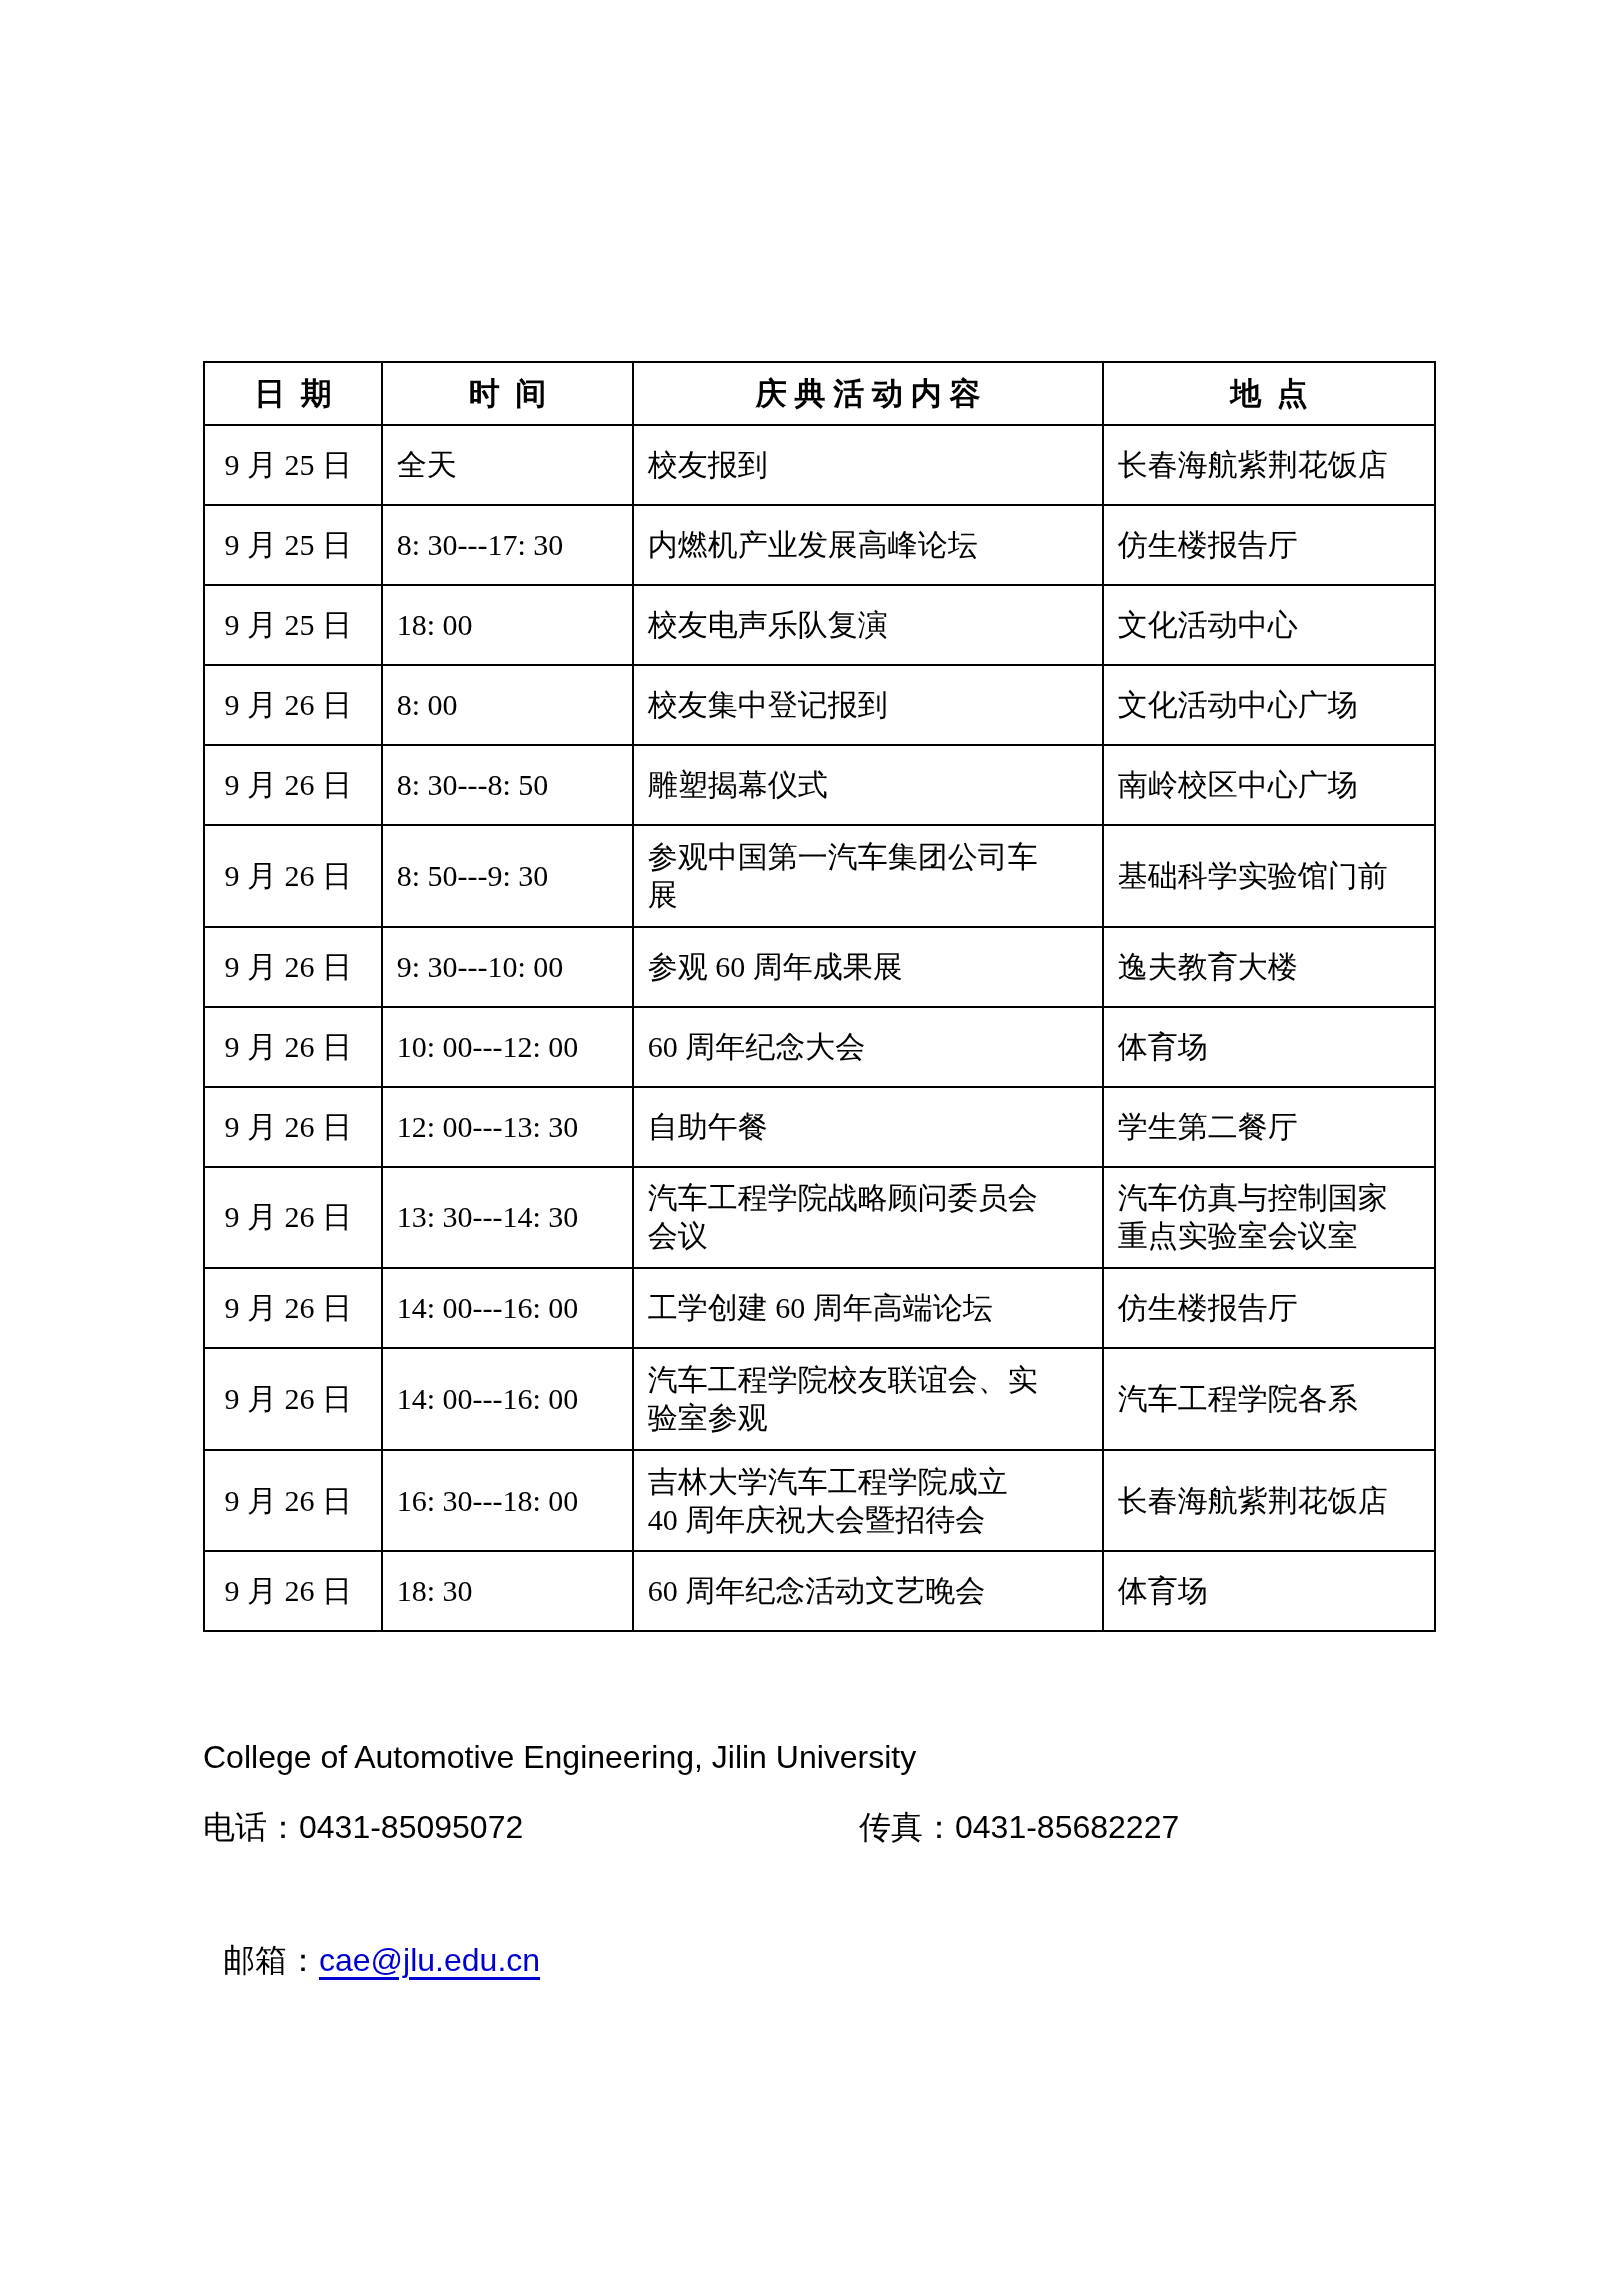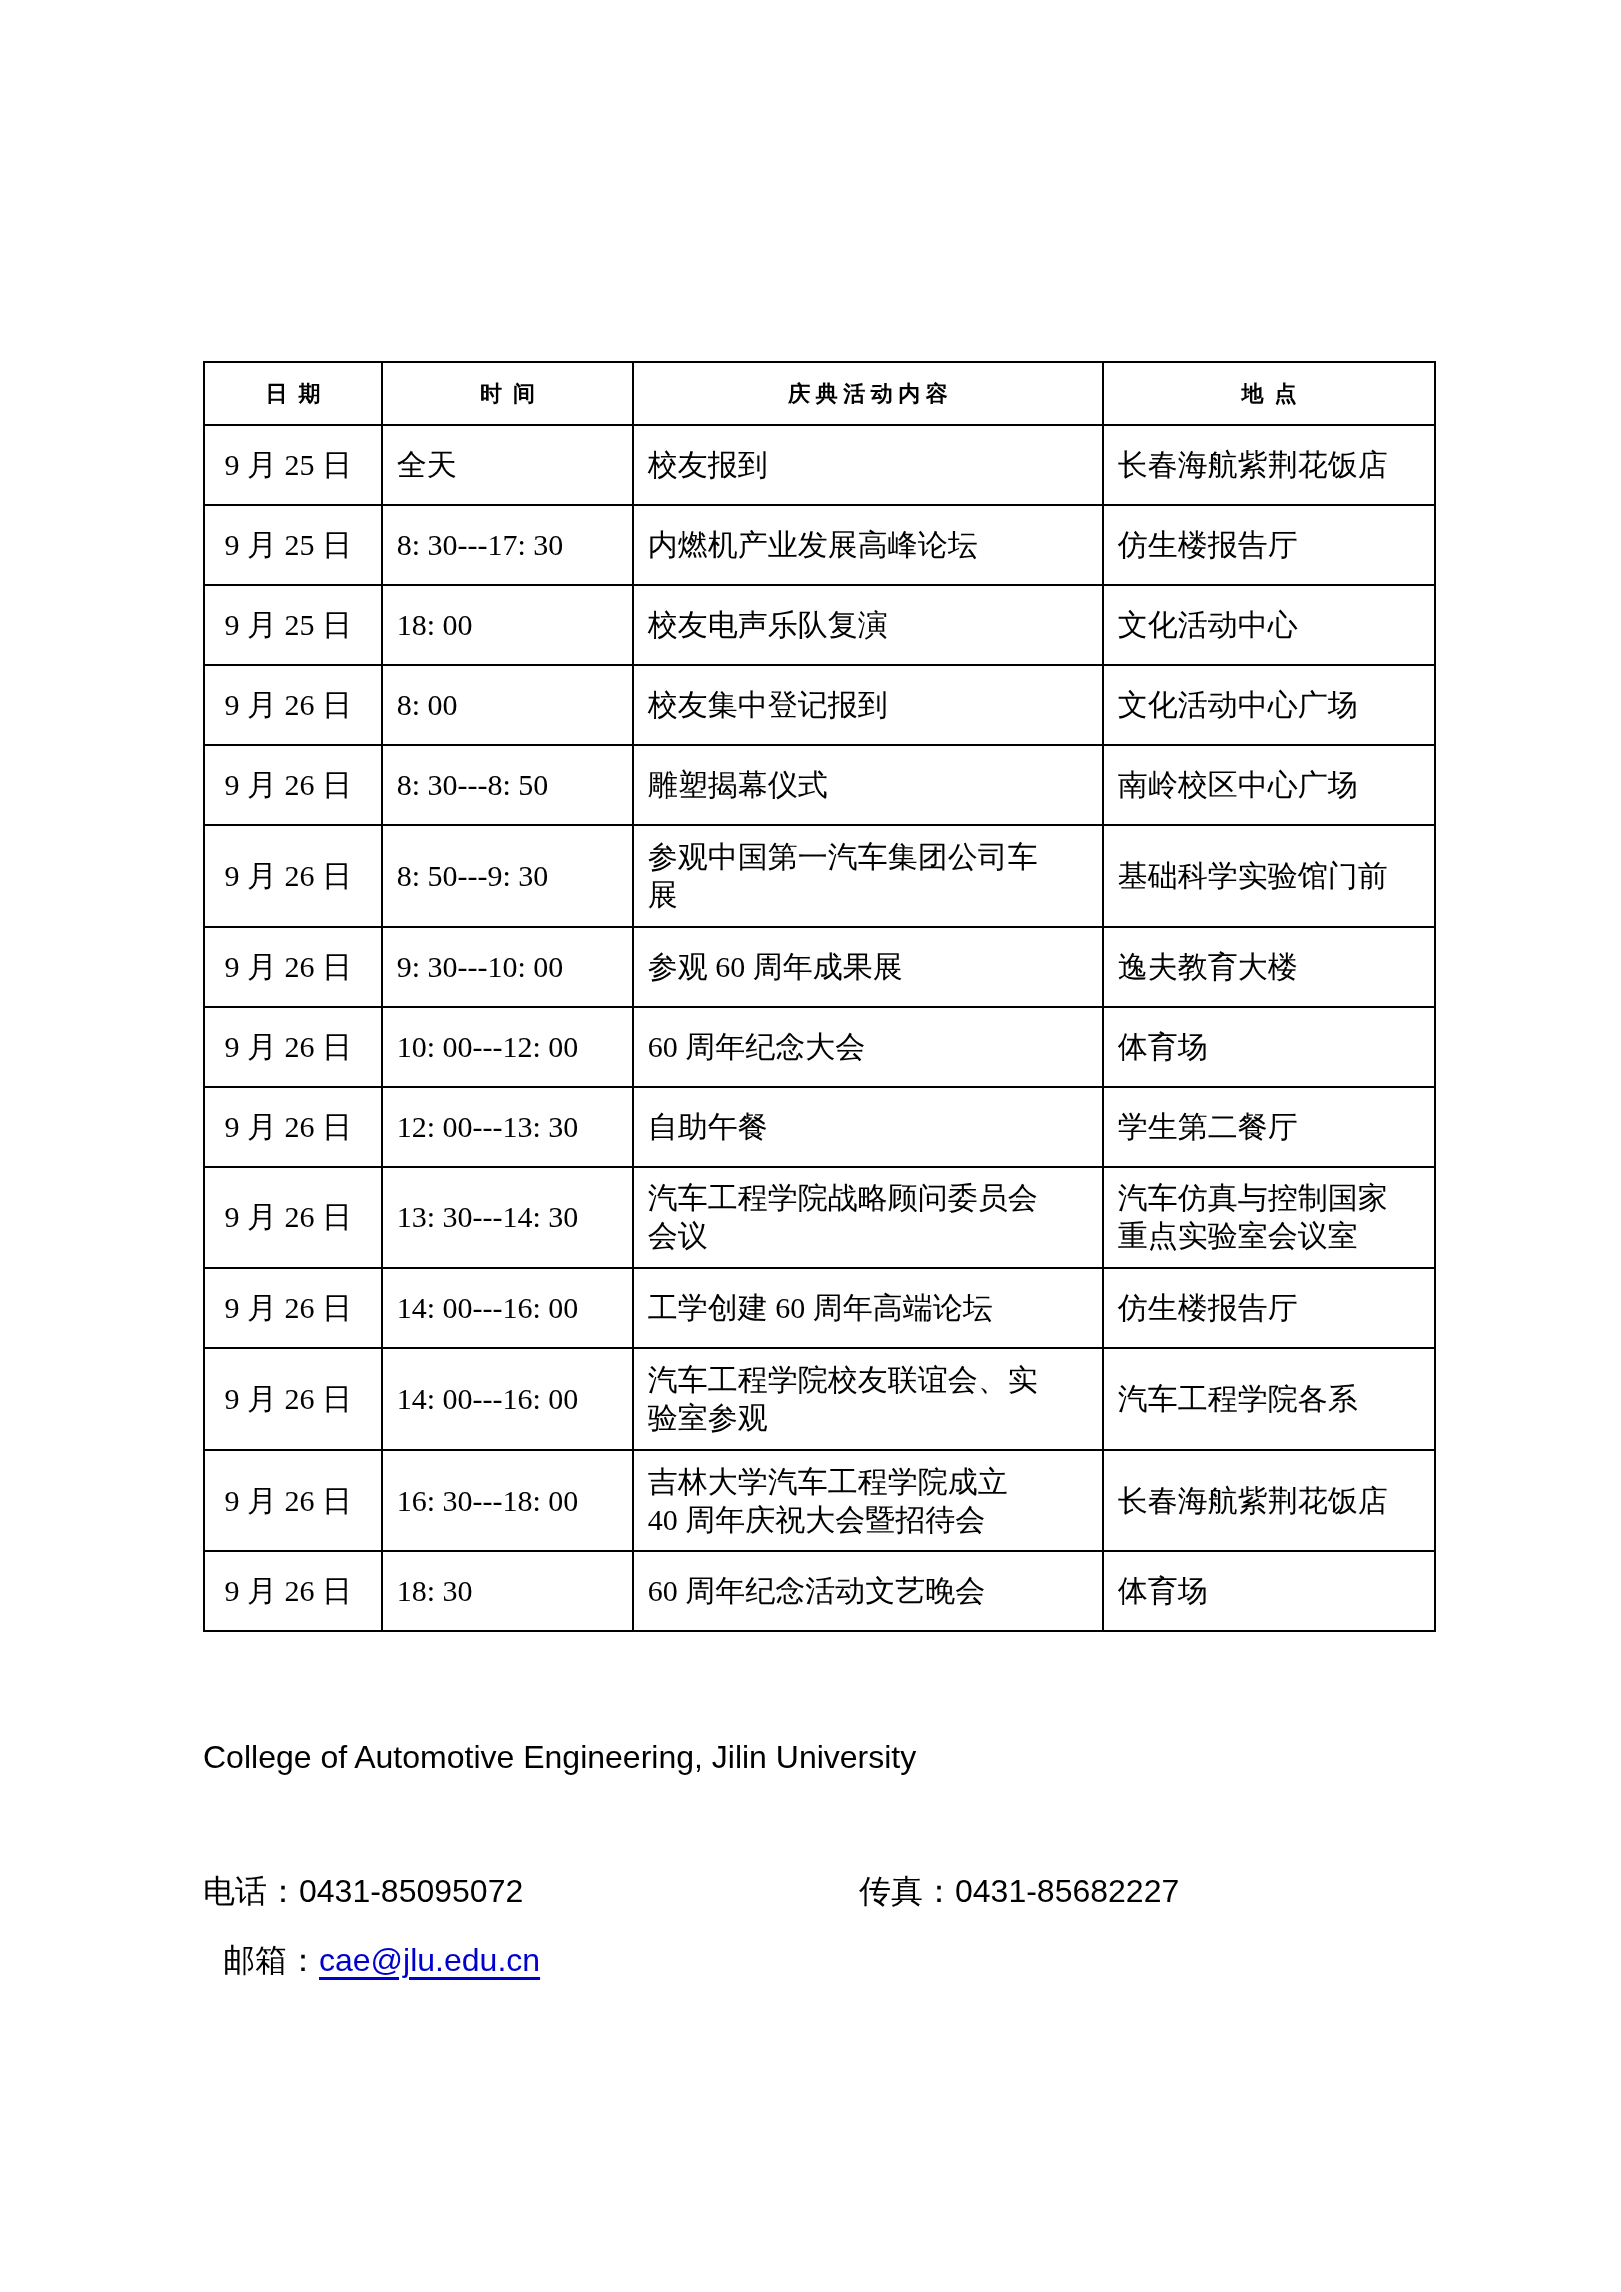--- a/index.html
+++ b/index.html
@@ -38,21 +38,21 @@
   col.c-location { width: 332px; }
   .schedule th, .schedule td {
     border-left: 2px solid #000;
     border-right: 2px solid #000;
     border-top: 2.9px solid #000;
     border-bottom: 2.9px solid #000;
     vertical-align: middle;
   }
   .schedule th {
     height: 63px;
-    font-size: 22px;
+    font-size: 31px;
     font-weight: bold;
     text-align: center;
     white-space: pre;
   }
   .schedule td {
     font-size: 30px;
     line-height: 38px;
     padding: 11.8px 5.9px 11.8px 13.7px;
     white-space: pre-line;
     text-align: left;
@@ -78,21 +78,21 @@
   }
   .footer-line {
     position: absolute;
     left: 203px;
     width: 1225px;
     font-family: "Liberation Sans", "DejaVu Sans", sans-serif;
     font-size: 32px;
     white-space: nowrap;
   }
   .line-address { top: 1802px; }
-  .line-phone   { top: 1870px; }
+  .line-phone   { top: 1806px; }
   .line-email   { top: 1939px; margin-left: 20px; }
   .footer-line .seg-abs-postcode { position: absolute; left: 684px; top: 0; }
   .footer-line .seg-abs-fax      { position: absolute; left: 656px; top: 0; }
   a.email-link {
     color: var(--link-color, #0000cc);
     text-decoration: underline;
     text-underline-offset: 5.9px;
     font-family: "Liberation Sans", "DejaVu Sans", sans-serif;
   }
 </style>

